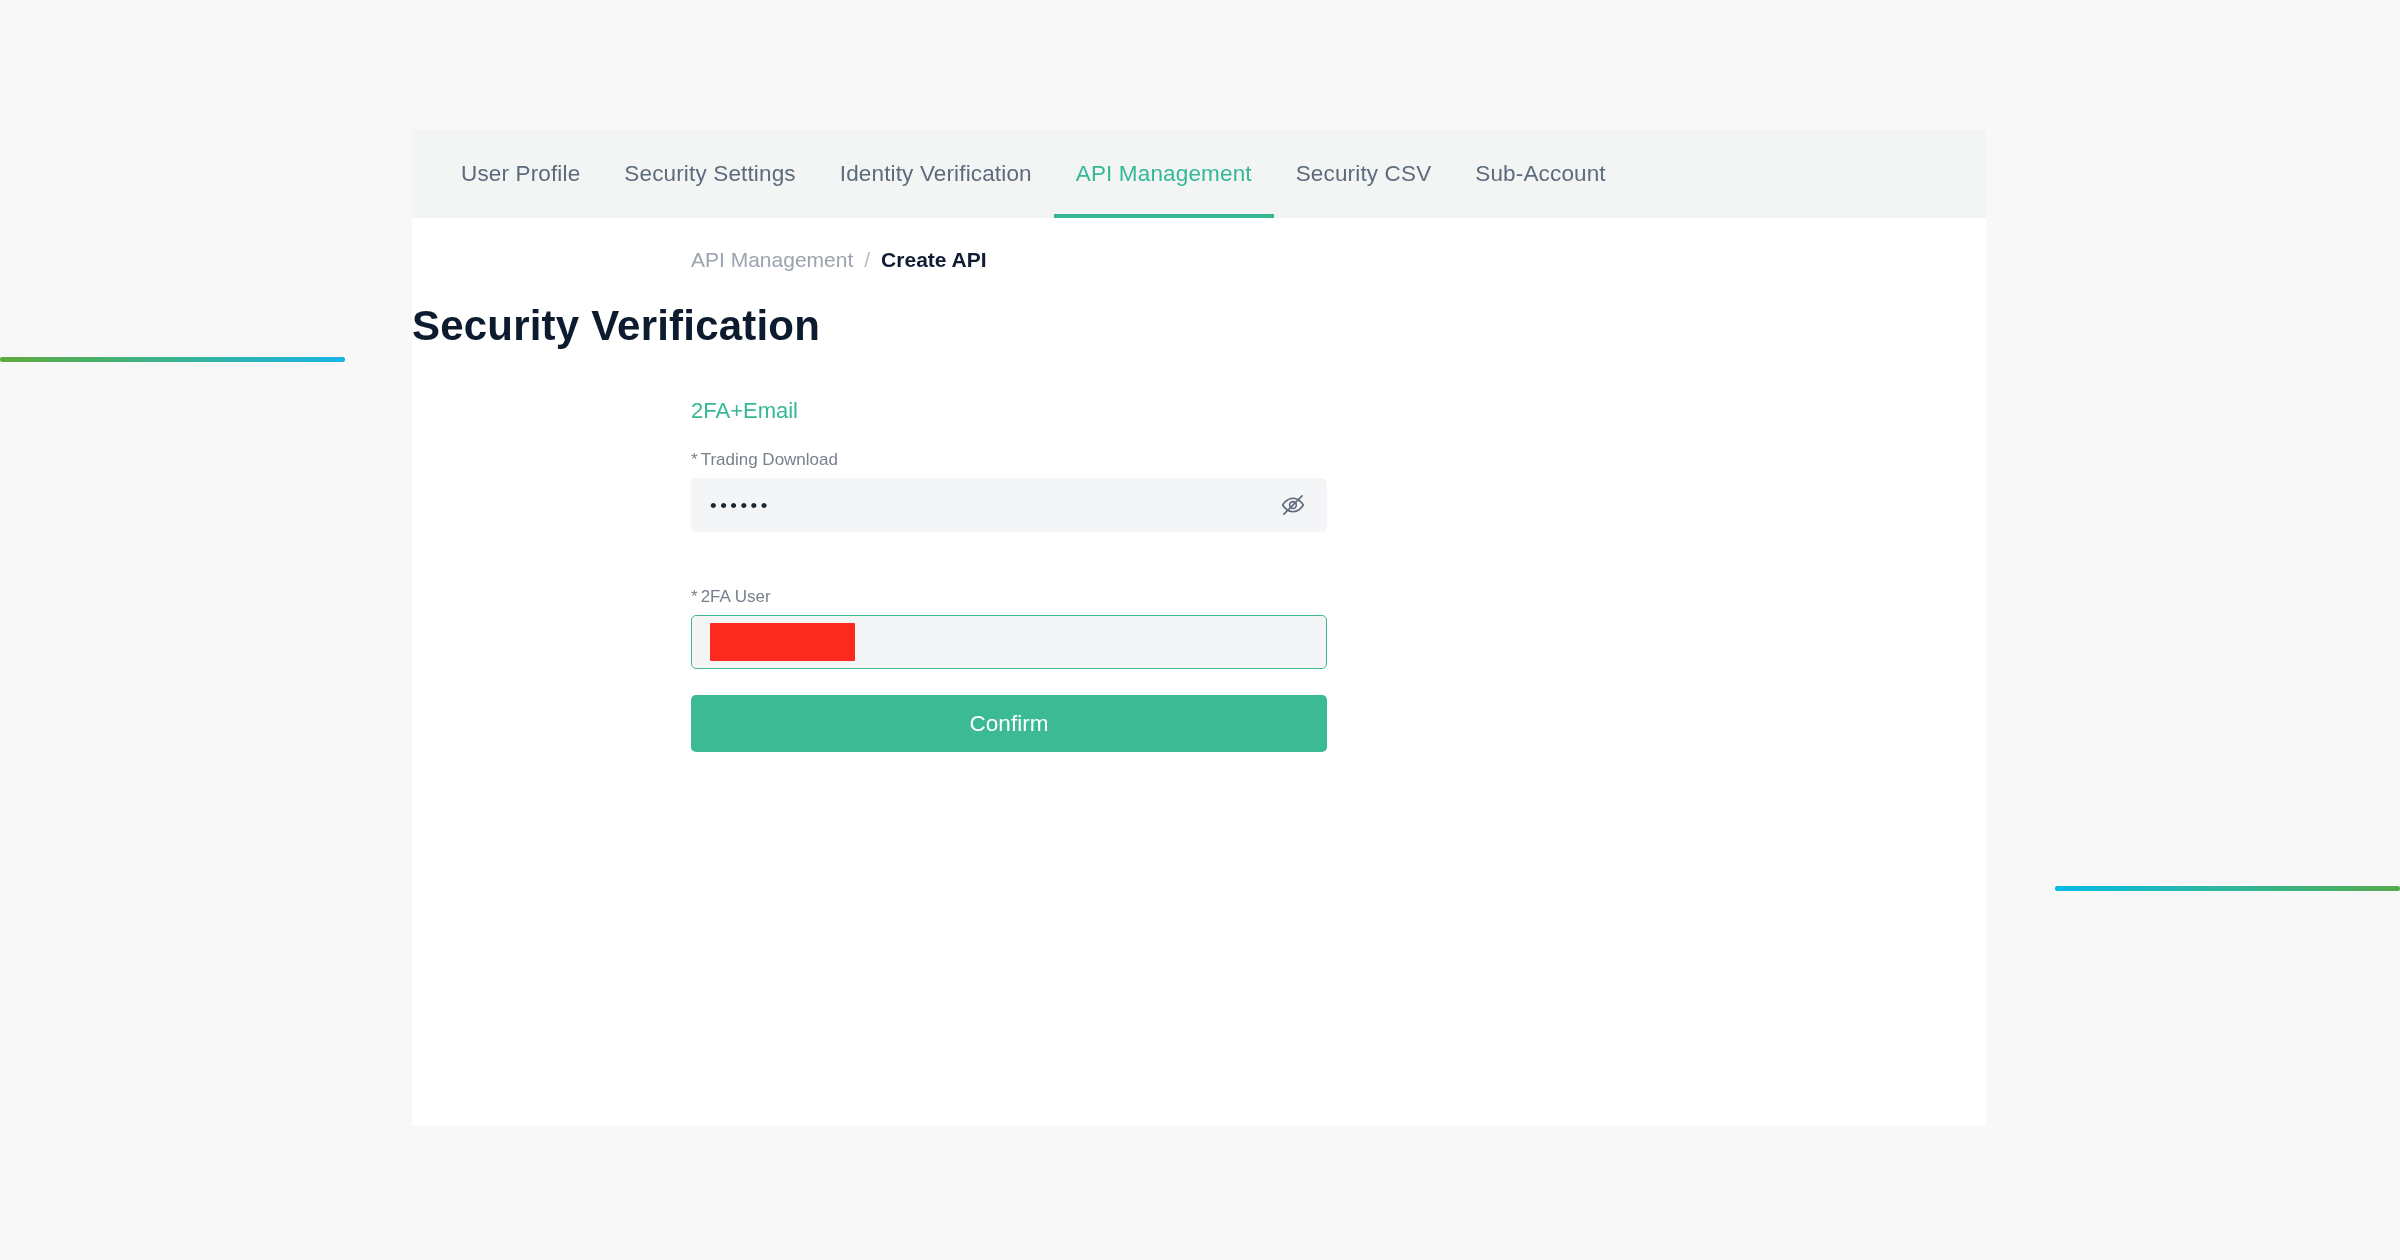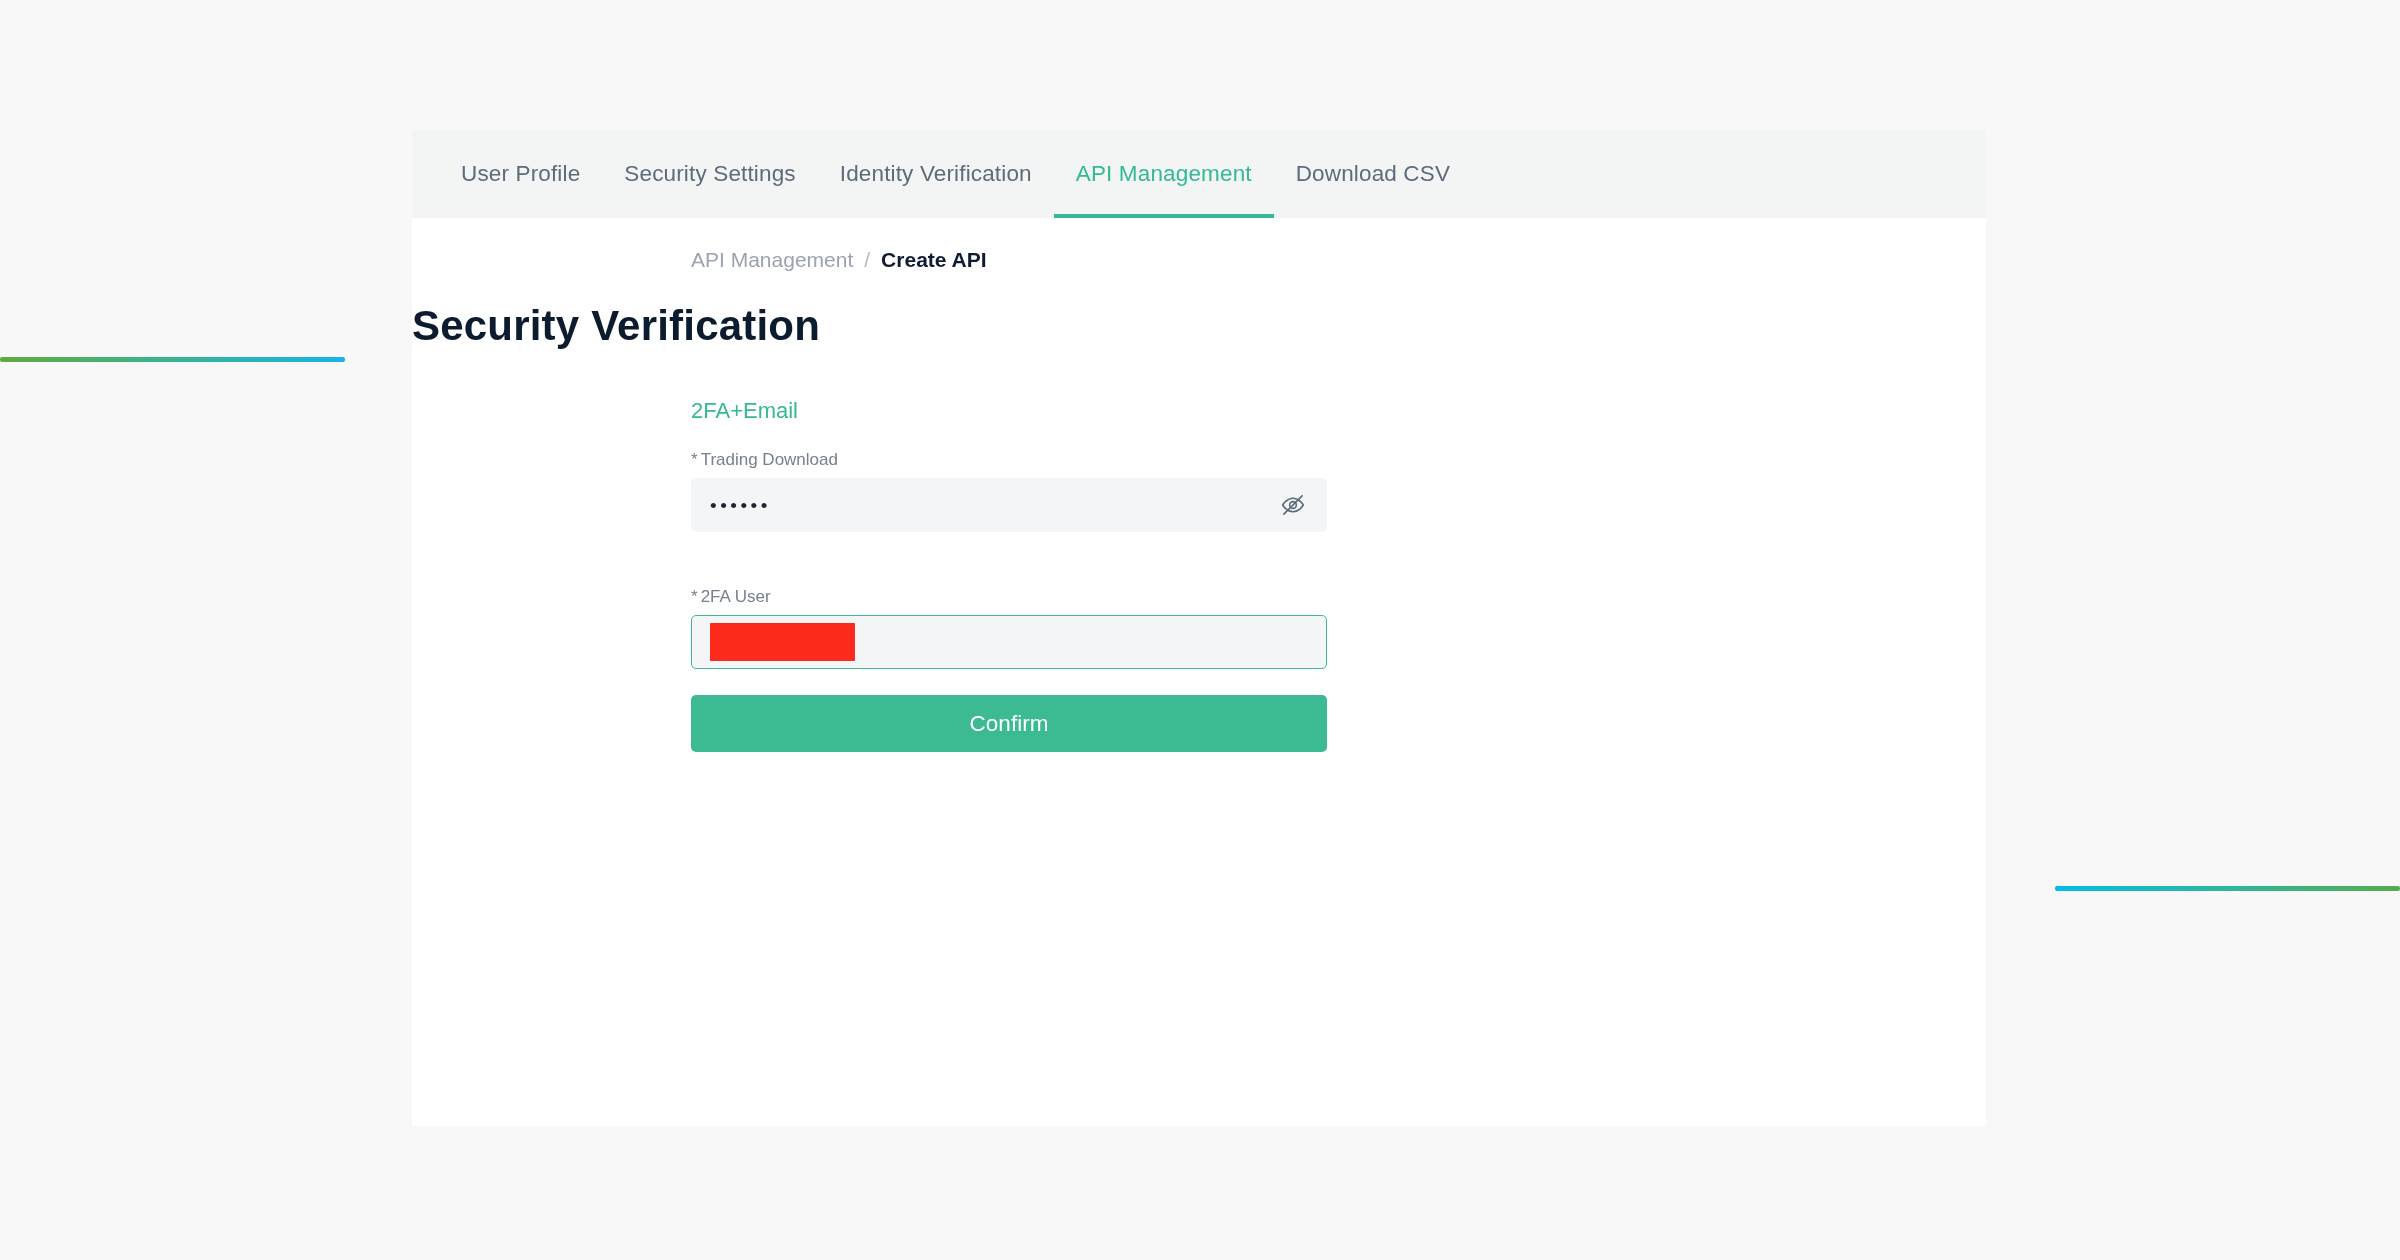--- a/index.html
+++ b/index.html
@@ -225,21 +225,22 @@
   <div class="deco-line deco-left"></div>
   <div class="deco-line deco-right"></div>
 
   <div class="card">
 
     <div class="tabbar">
       <div class="tab">User Profile</div>
       <div class="tab">Security Settings</div>
       <div class="tab">Identity Verification</div>
       <div class="tab active">API Management</div>
-      <div class="tab">Download CSV</div>
+      <div class="tab">Security CSV</div>
+      <div class="tab">Sub-Account</div>
     </div>
 
     <div class="card-body">
 
       <div class="breadcrumb">
         <span class="crumb-parent">API Management</span>
         <span class="crumb-sep">/</span>
         <span class="crumb-current">Create API</span>
       </div>
 

